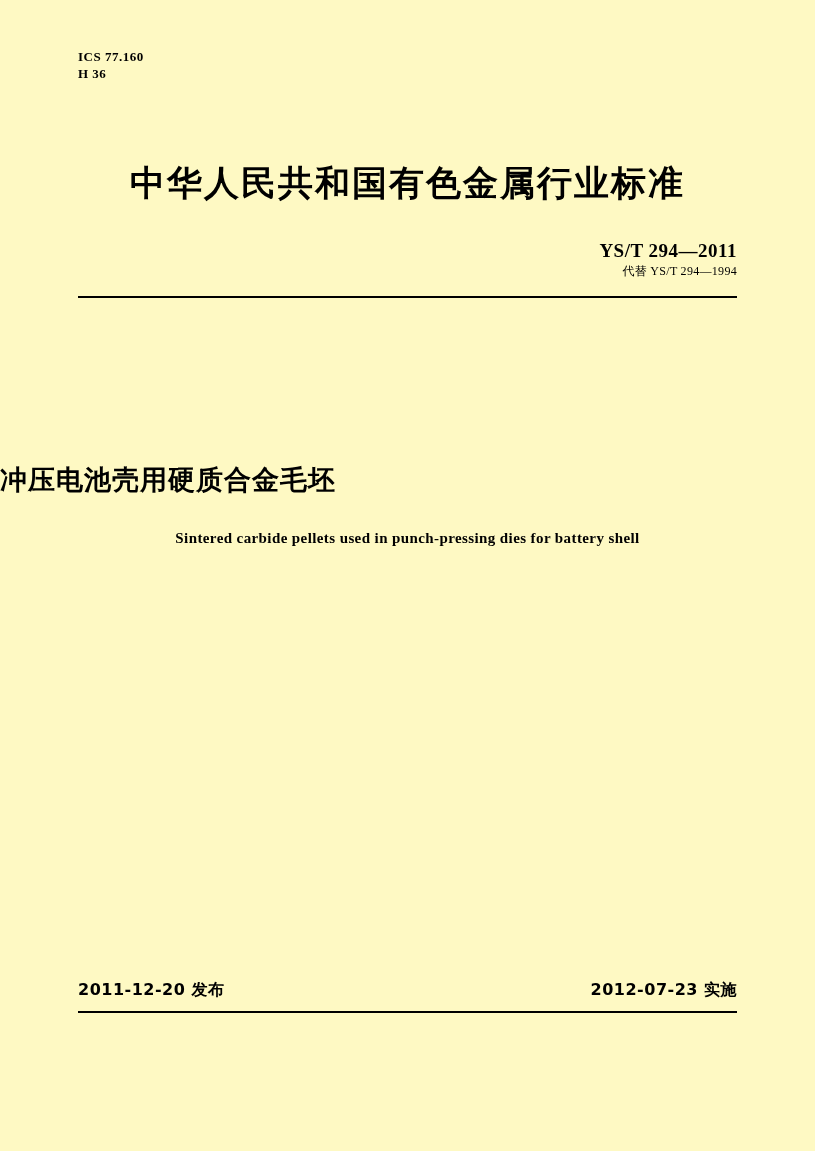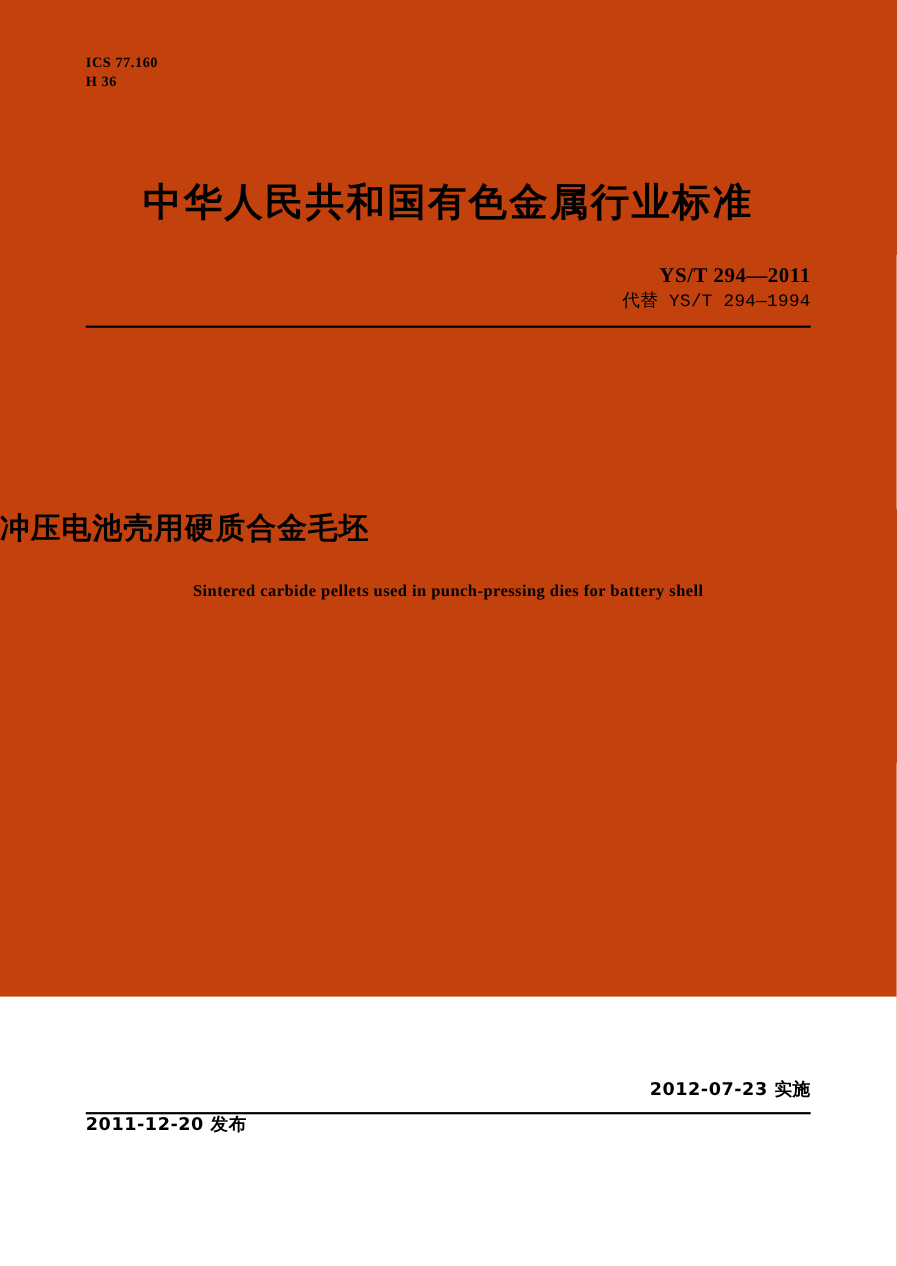--- a/index.html
+++ b/index.html
@@ -13,22 +13,22 @@
     position: relative;
     font-family: "Liberation Serif", serif;
     color: #000000;
     overflow: hidden;
   }
 
   .page {
     position: absolute;
     left: 0; top: 0;
     width: 815px;
-    height: 906px;
-    background: #c2410c;
+    height: 1151px;
+    background: #fef9c3;
   }
 
   
   .ics-block {
     position: absolute;
     left: 78px;
     top: 48px;
     font-family: "Liberation Serif", serif;
     font-weight: bold;
     font-size: 13px;
@@ -68,22 +68,22 @@
     font-weight: bold;
     font-size: 19px;
     letter-spacing: 0.5px;
   }
 
   .std-replace {
     position: absolute;
     right: 78px;
     top: 263px;
     text-align: right;
-    font-family: Liberation Mono, monospace;
-    font-size: 16px;
+    font-family: Liberation Serif, serif;
+    font-size: 12px;
     letter-spacing: 0.3px;
   }
 
   .rule-top {
     position: absolute;
     left: 78px;
     right: 78px;
     top: 296px;
     height: 2px;
     background: #000000;
@@ -110,21 +110,21 @@
     font-family: "Liberation Serif", serif;
     font-weight: bold;
     font-size: 15px;
     letter-spacing: 0.4px;
   }
 
   
   .issue-date {
     position: absolute;
     left: 78px;
-    top: 1012px;
+    top: 980px;
     font-family: "DejaVu Sans", sans-serif;
     font-weight: bold;
     font-size: 16px;
     letter-spacing: 0.5px;
   }
 
   .effect-date {
     position: absolute;
     right: 78px;
     top: 980px;

